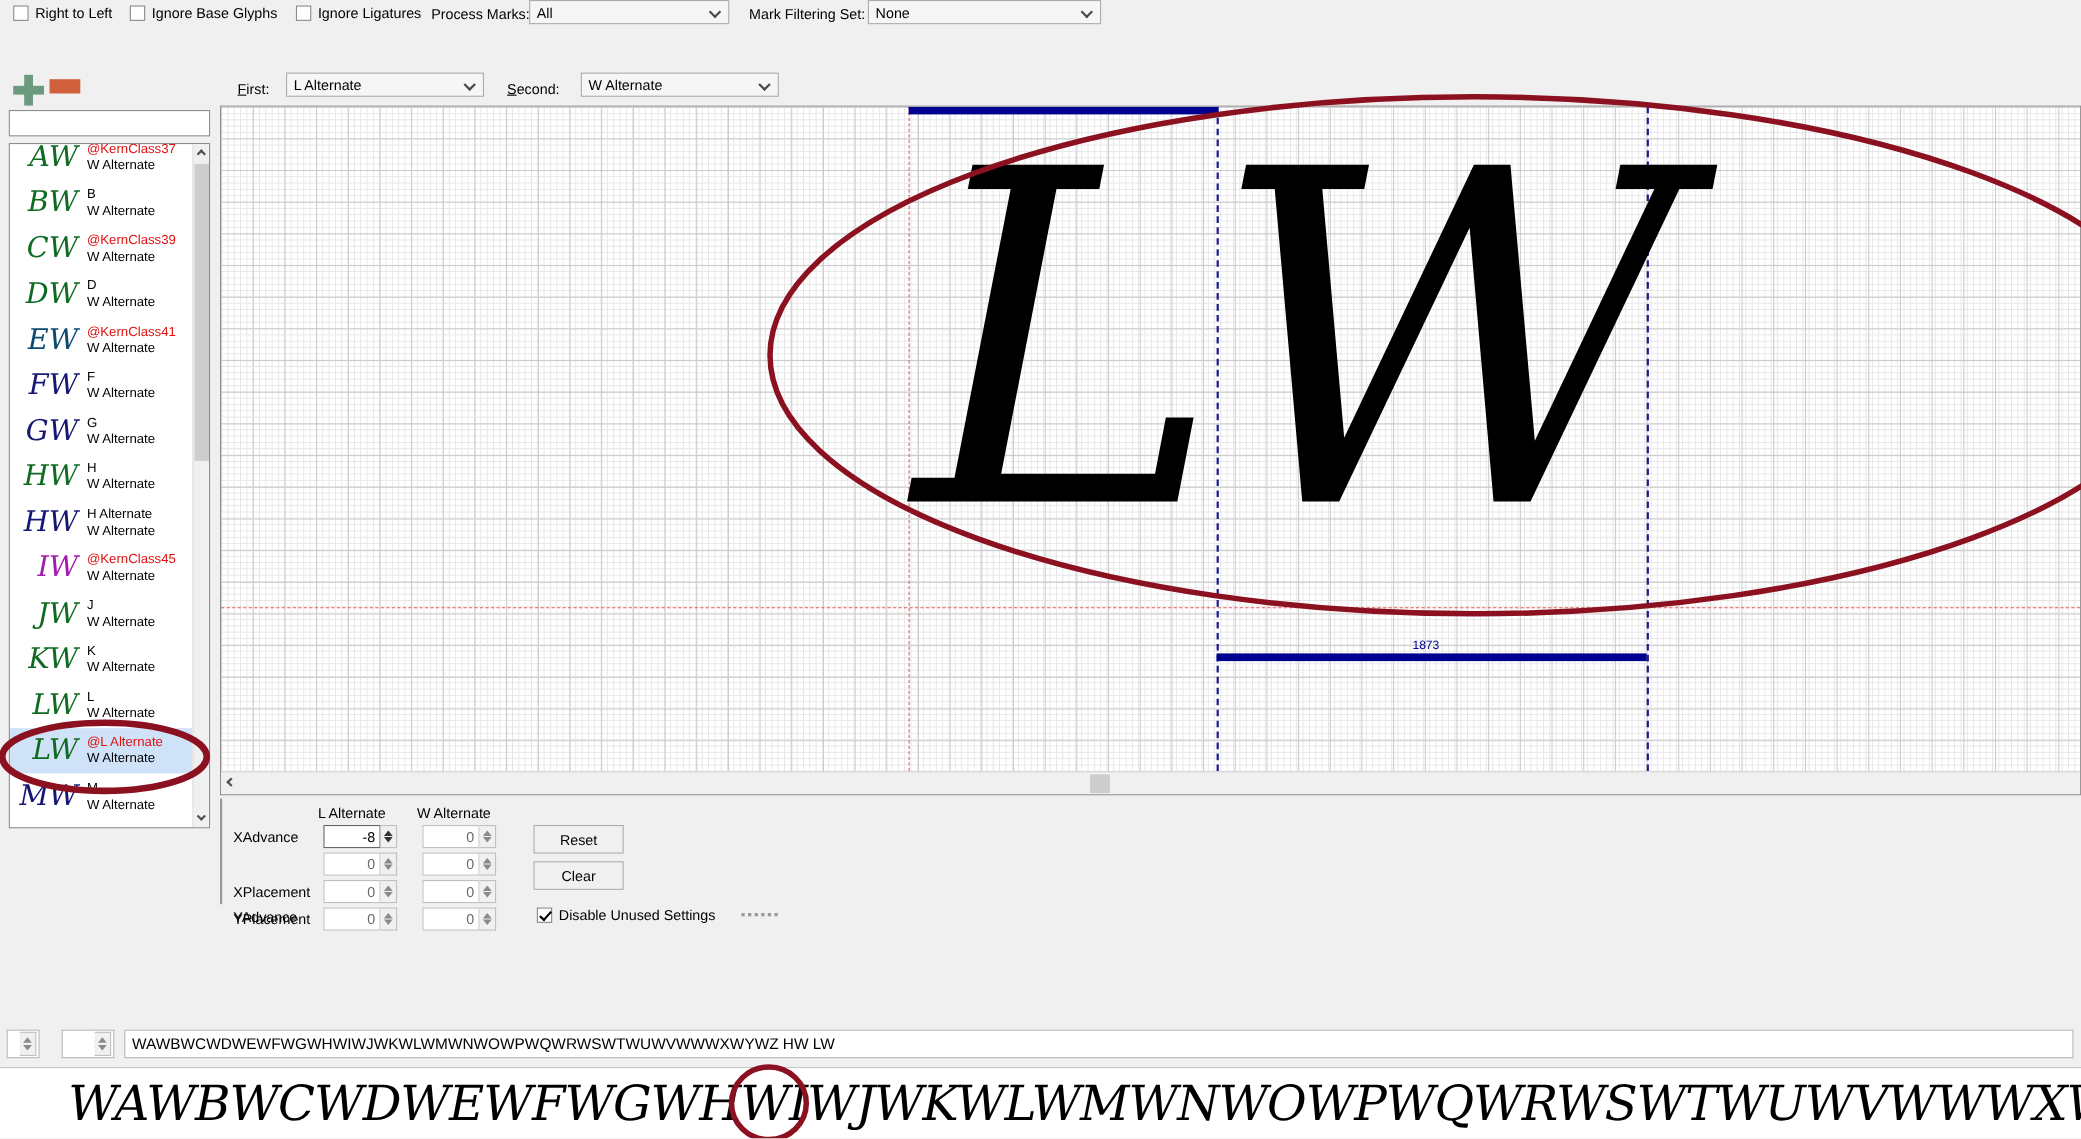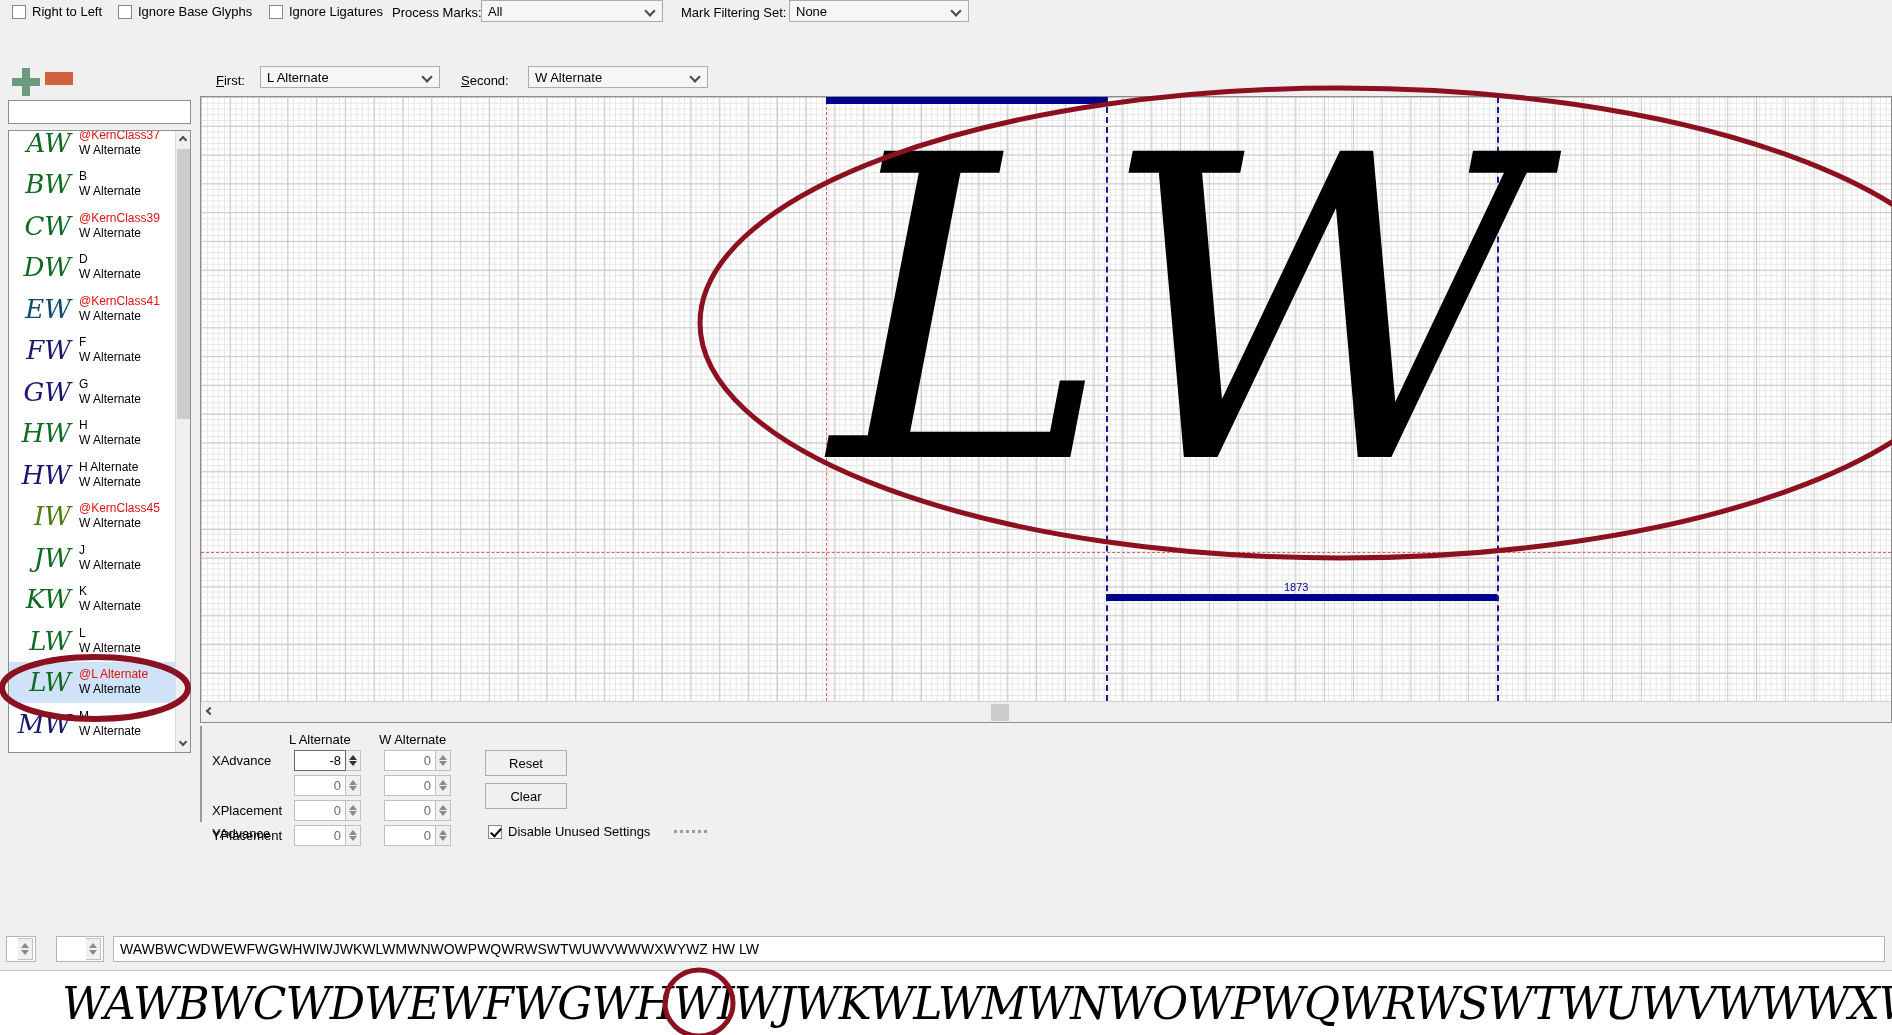--- a/index.html
+++ b/index.html
@@ -222,21 +222,21 @@
       <div class="chk" style="position:absolute;left:269px;top:4px;">
         <span class="chkbox"></span>
         <span class="lbl">Ignore Ligatures</span>
       </div>
       <div class="lbl" style="position:absolute;left:392px;top:5px;">Process Marks:</div>
       <div class="combo" style="left:481px;top:0px;width:182px;position:absolute;">
         <span>All</span>
         <span class="arrow"></span>
       </div>
       <div class="lbl" style="position:absolute;left:681px;top:5px;">Mark Filtering Set:</div>
-      <div class="combo" style="left:789px;top:0px;width:180px;position:absolute;">
+      <div class="combo" style="left:789px;top:0px;width:212px;position:absolute;">
         <span>None</span>
         <span class="arrow"></span>
       </div>
     </div>
 
   </div>
 
   <div class="plusbtn">
     <span class="v"></span>
     <span class="h"></span>
@@ -321,21 +321,21 @@
           </div>
         </div>
         <div class="lrow">
           <div class="lglyph" style="color: rgb(22, 22, 115);">HW</div>
           <div class="ltexts">
             <div class="lt1">H Alternate</div>
             <div class="lt2">W Alternate</div>
           </div>
         </div>
         <div class="lrow">
-          <div class="lglyph" style="color: #4d7c0f;">IW</div>
+          <div class="lglyph" style="color: #a21caf;">IW</div>
           <div class="ltexts">
             <div class="lt1 kc">@KernClass45</div>
             <div class="lt2">W Alternate</div>
           </div>
         </div>
         <div class="lrow">
           <div class="lglyph" style="color: rgb(15, 107, 34);">JW</div>
           <div class="ltexts">
             <div class="lt1">J</div>
             <div class="lt2">W Alternate</div>

